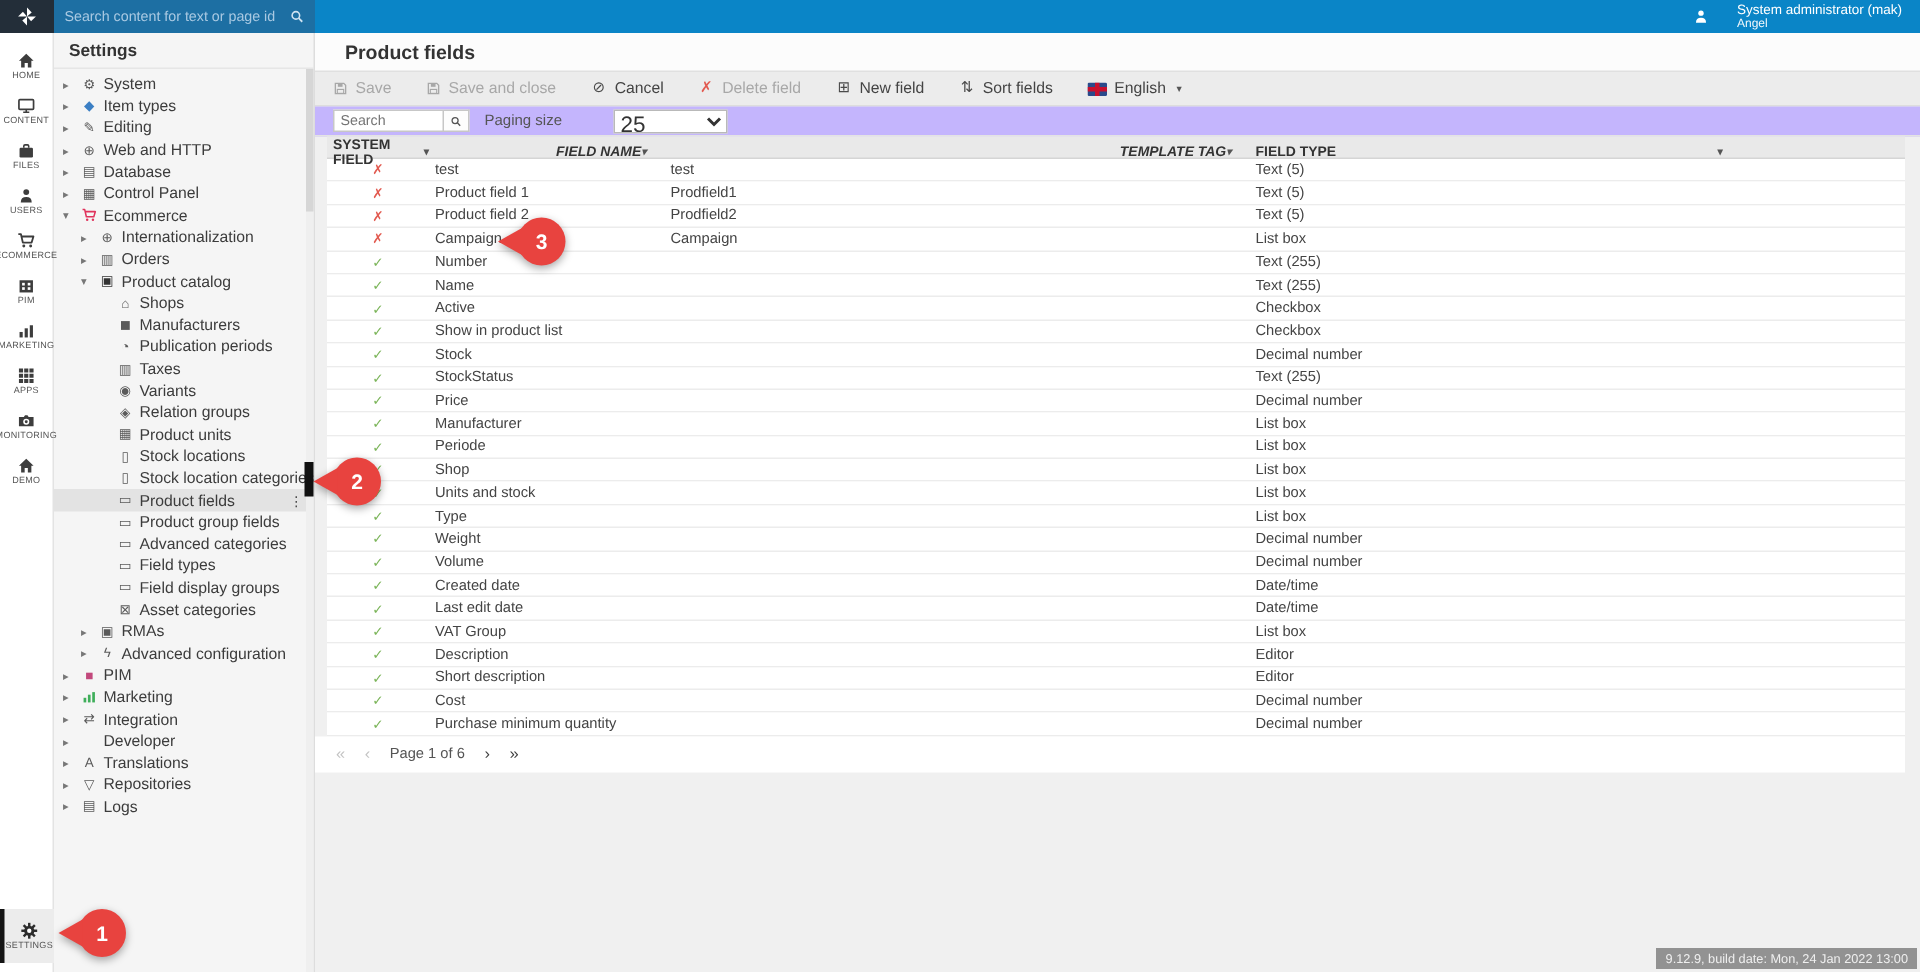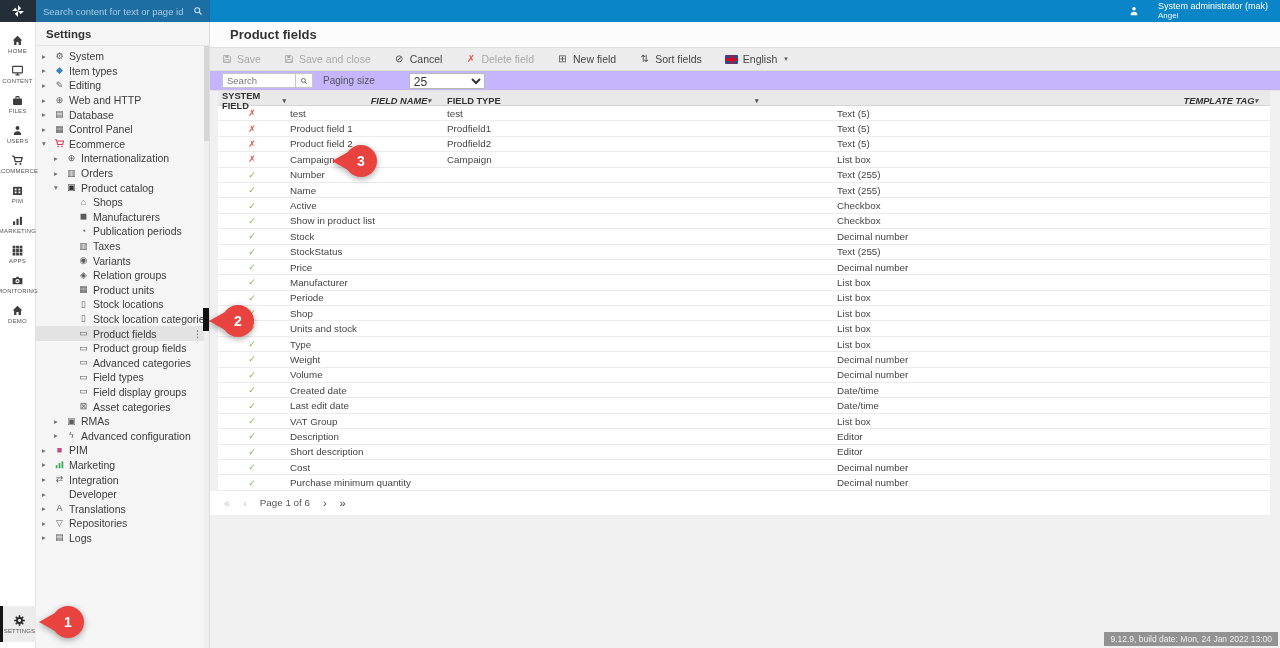--- a/index.html
+++ b/index.html
@@ -55,21 +55,21 @@
       linear-gradient(#c8102e,#c8102e) center/100% 3px no-repeat,
       linear-gradient(#c8102e,#c8102e) center/3px 100% no-repeat,
       #2b4a8b; }
   .tcaret { font-size:7px; color:#555; margin-left:2px; }
 
   .filterbar { height:20px; background:#c4b5fd; border-bottom:1px solid #e3e3e3; display:flex; align-items:center; padding-left:12px; font-size:10px; color:#555; }
   .fsearch { width:74px; height:15px; border:1px solid #c7c7c7; background:#fff; font-size:9.5px; font-family:inherit; padding:0 4px; outline:none; color:#444; }
   .fsearch-btn { width:17px; height:15px; border:1px solid #c7c7c7; border-left:0; background:#fdfdfd; display:flex; align-items:center; justify-content:center; cursor:pointer; }
   .fsearch-btn svg { width:8px; height:8px; color:#555; }
   .plabel { margin-left:10px; }
-  .pselect { margin-left:34px; width:76px; height:16px; font-size:12px; font-family:inherit; color:#333; border:1px solid #b9b9b9; background:#fff; }
+  .pselect { margin-left:34px; width:76px; height:16px; font-size:15px; font-family:inherit; color:#333; border:1px solid #b9b9b9; background:#fff; }
 
   .thead, .trow { display:grid; grid-template-columns:68px 157px 390px 1fr; margin-left:8px; margin-right:10px; align-items:center; }
   .thead { height:15px; background:#e9e9e9; border-bottom:1px solid #d5d5d5; font-size:9.3px; font-weight:bold; color:#333; }
   .hcell { display:flex; align-items:center; padding-left:4px; position:relative; }
   .hc0 { gap:17px; }
   .hc1, .hc2 { justify-content:flex-end; padding-right:12px;font-style:italic; }
   .hc3 .caret { position:absolute; left:312px; }
   .caret { font-size:7px; color:#555; cursor:pointer; }
   .trow { height:15.4px; background:#fff; border-bottom:1px solid #ececec; font-size:9.8px; color:#444; cursor:pointer; }
   .cell { padding-left:4px; white-space:nowrap; overflow:hidden; }
@@ -537,26 +537,26 @@
 
   <div class="thead">
     <span class="hcell hc0">
       <span>SYSTEM FIELD</span>
         <span class="caret">▾</span>
     </span>
     <span class="hcell hc1">
       <span>FIELD NAME</span>
         <span class="caret">▾</span>
     </span>
+    <span class="hcell hc2">
+      <span>TEMPLATE TAG</span>
+        <span class="caret">▾</span>
+    </span>
     <span class="hcell hc3">
       <span>FIELD TYPE</span>
-        <span class="caret">▾</span>
-    </span>
-    <span class="hcell hc2">
-      <span>TEMPLATE TAG</span>
         <span class="caret">▾</span>
     </span>
   </div>
   <div id="rows">
       <div class="trow">
      <span class="cell c-sys"><span class="crs">✗</span></span>
      <span class="cell">test</span>
      <span class="cell">test</span>
      <span class="cell">Text (5)</span>
    </div>

